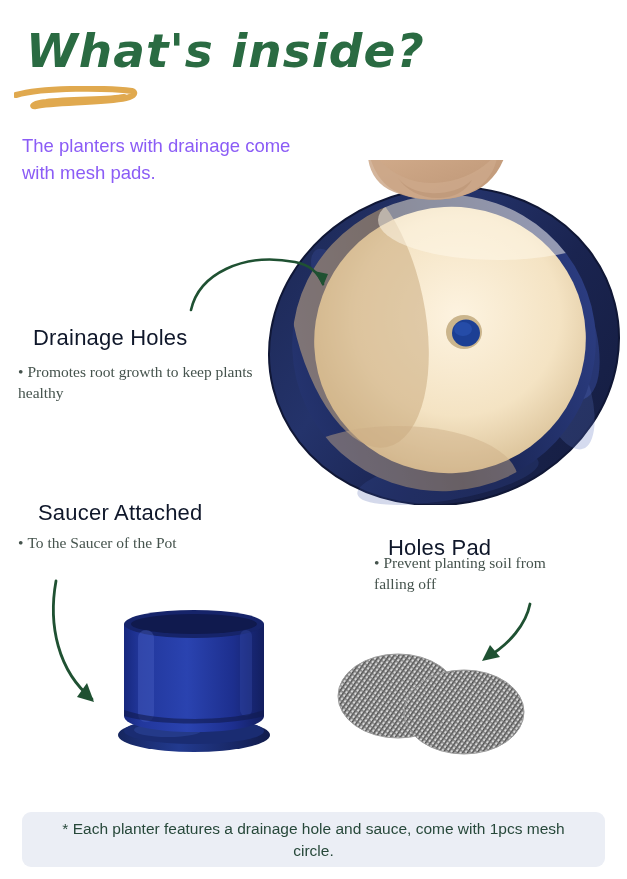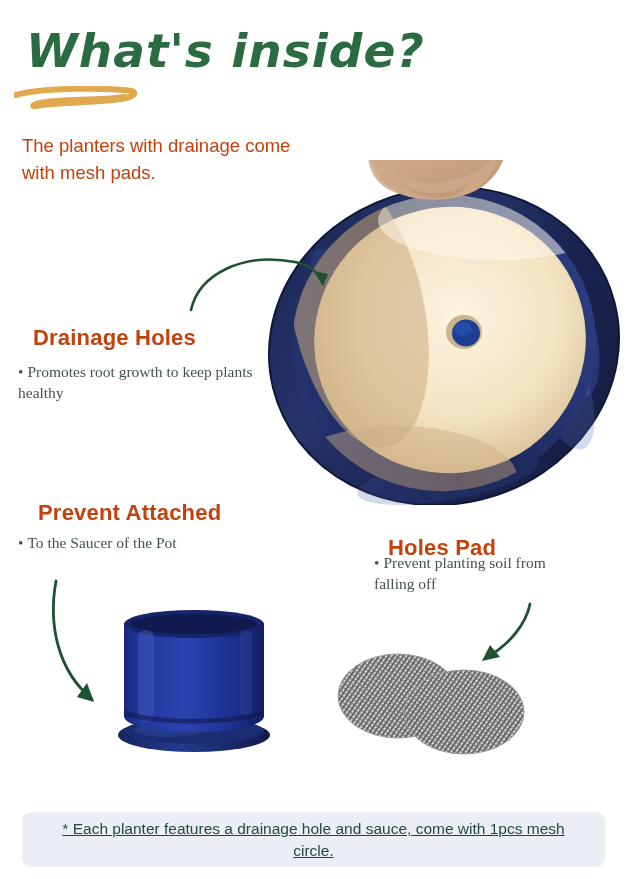--- a/index.html
+++ b/index.html
@@ -44,30 +44,30 @@
     width: 128px;
     height: 24px;
   }
   .subtitle {
     position: absolute;
     left: 22px;
     top: 133px;
     width: 270px;
     font-size: 18.5px;
     line-height: 1.45;
-    color: #c2410c;
+    color: #8b5cf6;
     font-weight: 400;
   }
 
   
   .feature-heading {
     position: absolute;
     font-size: 22px;
-    font-weight: 700;
-    color: #c2410c;
+    font-weight: 400;
+    color: #0f172a;
     letter-spacing: .2px;
     white-space: nowrap;
   }
   .feature-body {
     position: absolute;
     font-size: 15.5px;
     line-height: 1.35;
     color: #45534d;
     font-family: Liberation Serif, serif;
   }
@@ -104,21 +104,20 @@
     width: 583px;
     height: 55px;
     box-sizing: border-box;
     background: #ebeef5;
     border-radius: 9px;
     display: flex;
     align-items: center;
     justify-content: center;
     text-align: center;
     padding: 7px 26px;
-    text-decoration: underline;
   }
   .footnote-text {
     font-size: 15.5px;
     line-height: 1.4;
     color: #27483a;
   }
 </style>
 </head>
 <body>
 
@@ -200,21 +199,21 @@
   <svg id="arrow-drainage" class="arrow-svg" width="150" height="80" viewBox="0 0 150 80">
     <path d="M6 62 C 14 26, 58 4, 110 14 C 126 17, 134 26, 138 36" fill="none" stroke="#1f5132" stroke-width="2.6" stroke-linecap="round"></path>
     <path d="M138 38 L 129 23 L 143 26 Z" fill="#1f5132"></path>
   </svg>
 
   <div class="feature-heading" id="drainage-heading">Drainage Holes</div>
   <div class="feature-body" id="drainage-body">
     <span class="bullet">•</span><span>Promotes root growth to keep plants healthy</span>
   </div>
 
-  <div class="feature-heading" id="saucer-heading">Prevent Attached</div>
+  <div class="feature-heading" id="saucer-heading">Saucer Attached</div>
   <div class="feature-body" id="saucer-body">
     <span class="bullet">•</span><span>To the Saucer of the Pot</span>
   </div>
 
   <svg id="arrow-saucer" class="arrow-svg" width="100" height="145" viewBox="0 0 100 145">
     <path d="M8 6 C 0 50, 10 96, 44 124" fill="none" stroke="#1f5132" stroke-width="2.8" stroke-linecap="round"></path>
     <path d="M46 127 L 29 122 L 39 108 Z" fill="#1f5132"></path>
   </svg>
 
   <svg id="small-pot" width="192" height="160" viewBox="0 0 192 160">

